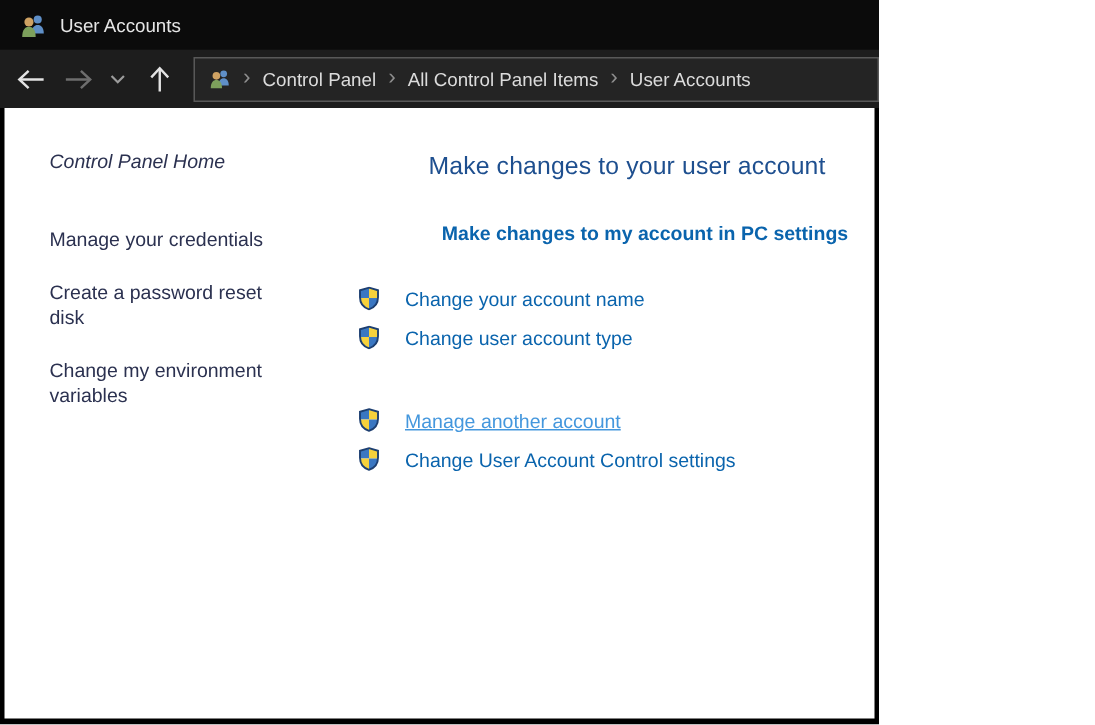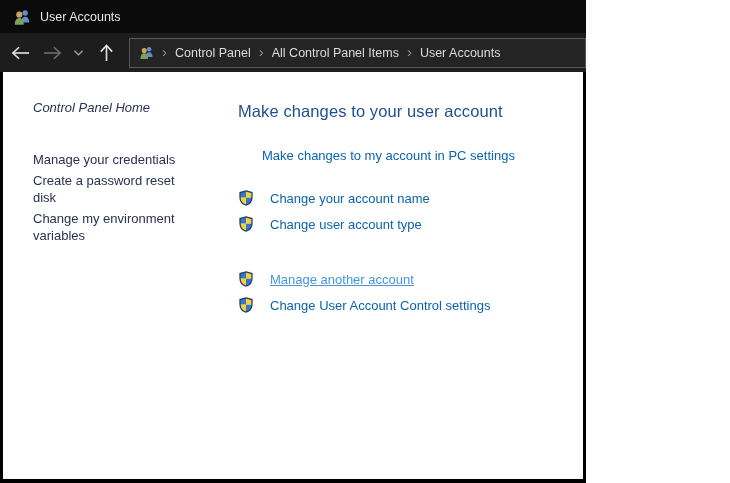--- a/index.html
+++ b/index.html
@@ -43,35 +43,35 @@
   .crumb { cursor: pointer; white-space: nowrap; }
   .crumb-sep { color: #8f8f8f; font-size: 15px; line-height: 1; transform: translateY(-1px); }
   
   .content {
     position: absolute; top: 72px; left: 3px; right: 3px; bottom: 4px;
     background: #fff;
   }
   
   .sidebar { position: absolute; left: 5px; top: 24px; width: 180px; }
   .side-item {
-    position: relative; padding-left: 25px; margin-top: 4px;
+    position: relative; padding-left: 25px; margin-top: 18px;
     font-size: 13px; line-height: 17px; color: #2b3150; cursor: pointer;
   }
   .side-item.first { margin-top: 3px; font-style: italic; }
   .side-item.gap-lg { margin-top: 35px; }
   .side-item .shield { position: absolute; left: 1px; top: 1px; }
   
-  .main { position: absolute; left: 235px; top: 30px; width: 360px; }
+  .main { position: absolute; left: 235px; top: 30px; width: 360px; text-align: center; }
   .main h1 {
     margin: 0; font-size: 16.5px; font-weight: 400; color: #1e4f8f;
     letter-spacing: 0.1px;
   }
   .pc-link {
     display: inline-block; margin: 27px 0 0 24px;
-    font-size: 13px; color: #0a64ad; text-decoration: none; cursor: pointer;
+    font-size: 13px; color: #0a64ad; text-decoration: none; cursor: pointer; font-weight: bold;
   }
   .tasks { margin-top: 21px; }
   .task { display: flex; align-items: center; gap: 16px; height: 26px; }
   .task.gap { margin-top: 29px; }
   .task a {
     font-size: 13px; color: #0a64ad; text-decoration: none; cursor: pointer;
   }
   .task a.hovered { color: #4497dd; text-decoration: underline; }
   
   .avatar {

